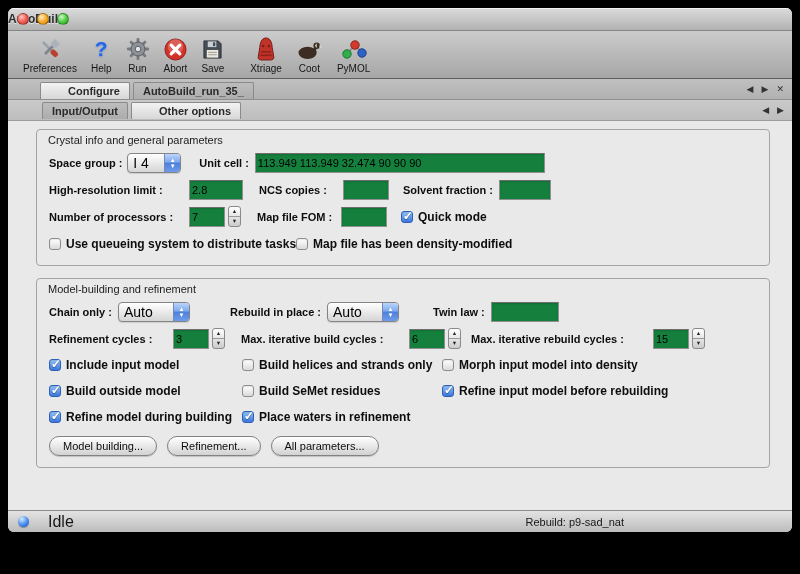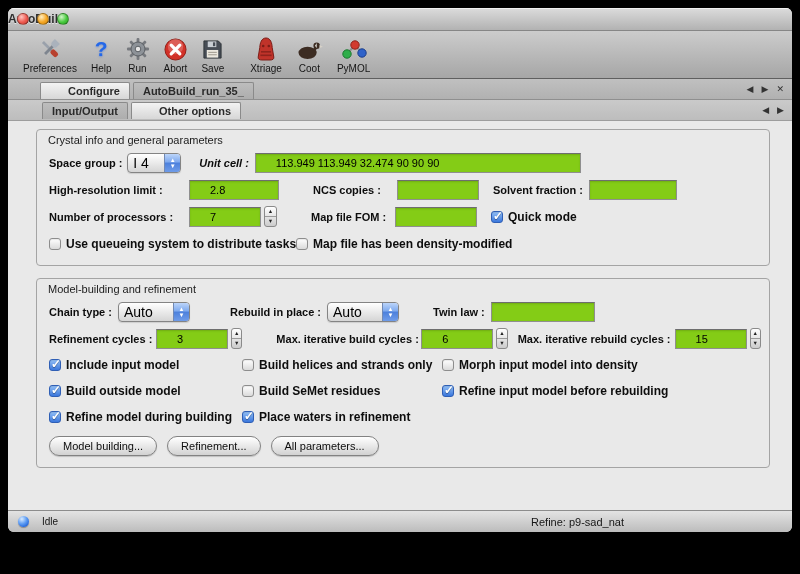--- a/index.html
+++ b/index.html
@@ -36,24 +36,24 @@
   .tab.active{background:linear-gradient(#f3f3f3,#d7d7d7);padding-left:27px;}
   .tabctrls{position:absolute;right:8px;top:5px;display:flex;gap:8px;font-size:9px;color:#333;}
   .tabctrls span{cursor:default;line-height:10px;}
   
   .content{flex:1;background:#e9e9e9;overflow:hidden;}
   .group{border:1px solid #a4a4a4;border-radius:4px;margin:8px 22px 0 28px;padding:3px 8px 8px 8px;}
   .gtitle{font-size:11px;color:#1b1b1b;margin:1px 0 3px 3px;}
   .frow{display:flex;align-items:center;height:27px;padding-left:4px;font-size:11px;}
   .lbl{font-weight:bold;color:#0d0d0d;white-space:nowrap;}
   .wc1{width:140px;}  .wc2{width:84px;}
-  .mlA{margin-left:18px;font-style:italic;} .mlB{margin-left:34px;} .mlC{margin-left:14px;}
+  .mlA{margin-left:18px;} .mlB{margin-left:16px;} .mlC{margin-left:14px;}
   .mlD{margin-left:40px;} .mlE{margin-left:34px;} .mlF{margin-left:10px;}
-  .tf{height:16px;border:1px solid #8f8f8f;border-top-color:#6e6e6e;background:#84cc16;
-    font:11px "Liberation Sans",sans-serif;padding:1px 20px;box-shadow:inset 0 1px 2px rgba(0,0,0,.15);}
+  .tf{height:16px;border:1px solid #8f8f8f;border-top-color:#6e6e6e;background:#15803d;
+    font:11px "Liberation Sans",sans-serif;padding:1px 2px;box-shadow:inset 0 1px 2px rgba(0,0,0,.15);}
   .popup{display:inline-flex;align-items:stretch;height:20px;border:1px solid #848484;border-radius:4px;
     overflow:hidden;background:linear-gradient(#ffffff,#d5d5d5);box-shadow:0 1px 1px rgba(0,0,0,.12);box-sizing:border-box;}
   .pval{display:flex;align-items:center;padding:0 5px;font-size:14px;color:#000;flex:1;}
   .pcap{width:15px;flex:none;background:linear-gradient(#bcd5fa 0%,#7ea9ee 45%,#4c80dc 50%,#6f9ce9 100%);
     border-left:1px solid #7189b4;display:flex;flex-direction:column;align-items:center;justify-content:center;color:#fff;}
   .pcap i{font-style:normal;font-size:6px;line-height:6px;}
   .stepper{width:13px;height:21px;margin-left:3px;border:1px solid #8a8a8a;border-radius:3px;
     background:linear-gradient(#fff,#cccccc);display:inline-flex;flex-direction:column;overflow:hidden;box-sizing:border-box;}
   .stepper i{font-style:normal;flex:1;display:flex;align-items:center;justify-content:center;
     font-size:5.5px;color:#222;line-height:5px;}
@@ -71,21 +71,21 @@
   .btn{height:20px;padding:0 13px;margin-right:10px;border:1px solid #828282;border-radius:11px;
     background:linear-gradient(#ffffff,#d2d2d2);font:11px "Liberation Sans",sans-serif;color:#0d0d0d;
     box-shadow:0 1px 1px rgba(0,0,0,.18);}
   .btnrow{margin-top:2px;}
   
   .statusbar{height:21px;flex:none;border-top:1px solid #8c8c8c;
     background:linear-gradient(#e3e3e3,#bcbcbc);display:flex;align-items:center;position:relative;}
   .dot{width:11px;height:11px;border-radius:50%;margin-left:10px;flex:none;
     background:radial-gradient(circle at 35% 28%,#d8ebff,#5d9cf3 45%,#2264d8 80%,#1a4fae);
     box-shadow:0 1px 1px rgba(0,0,0,.3);}
-  .stext{font-size:10px;color:#161616;margin-left:13px;}
+  .stext{font-size:16px;color:#161616;margin-left:19px;}
   .sproject{position:absolute;right:168px;font-size:11px;color:#161616;}
 </style>
 </head>
 <body>
 
 <div class="window">
 
   <div class="titlebar">
     <div class="lights">
       <span class="light red"></span>
@@ -271,21 +271,21 @@
           <span class="cbbox"></span>
           <span class="cblbl">Map file has been density-modified</span>
         </label>
       </div>
     </div>
 
     <div class="group" style="margin-top:12px;">
       <div class="gtitle">Model-building and refinement</div>
 
       <div class="frow">
-        <span class="lbl">Chain type :</span>
+        <span class="lbl">Chain only :</span>
         <div class="popup" style="width:72px;margin-left:6px;">
           <span class="pval">Auto</span>
           <span class="pcap">
             <i>▲</i>
               <i>▼</i>
           </span>
         </div>
         <span class="lbl mlD">Rebuild in place :</span>
         <div class="popup" style="width:72px;margin-left:6px;">
           <span class="pval">Auto</span>
@@ -359,16 +359,16 @@
         <button class="btn">Refinement...</button>
         <button class="btn">All parameters...</button>
       </div>
     </div>
 
   </div>
 
   <div class="statusbar">
     <span class="dot"></span>
     <span class="stext">Idle</span>
-    <span class="sproject">Refine: p9-sad_nat</span>
+    <span class="sproject">Rebuild: p9-sad_nat</span>
   </div>
 
 </div>
 
 </body></html>

